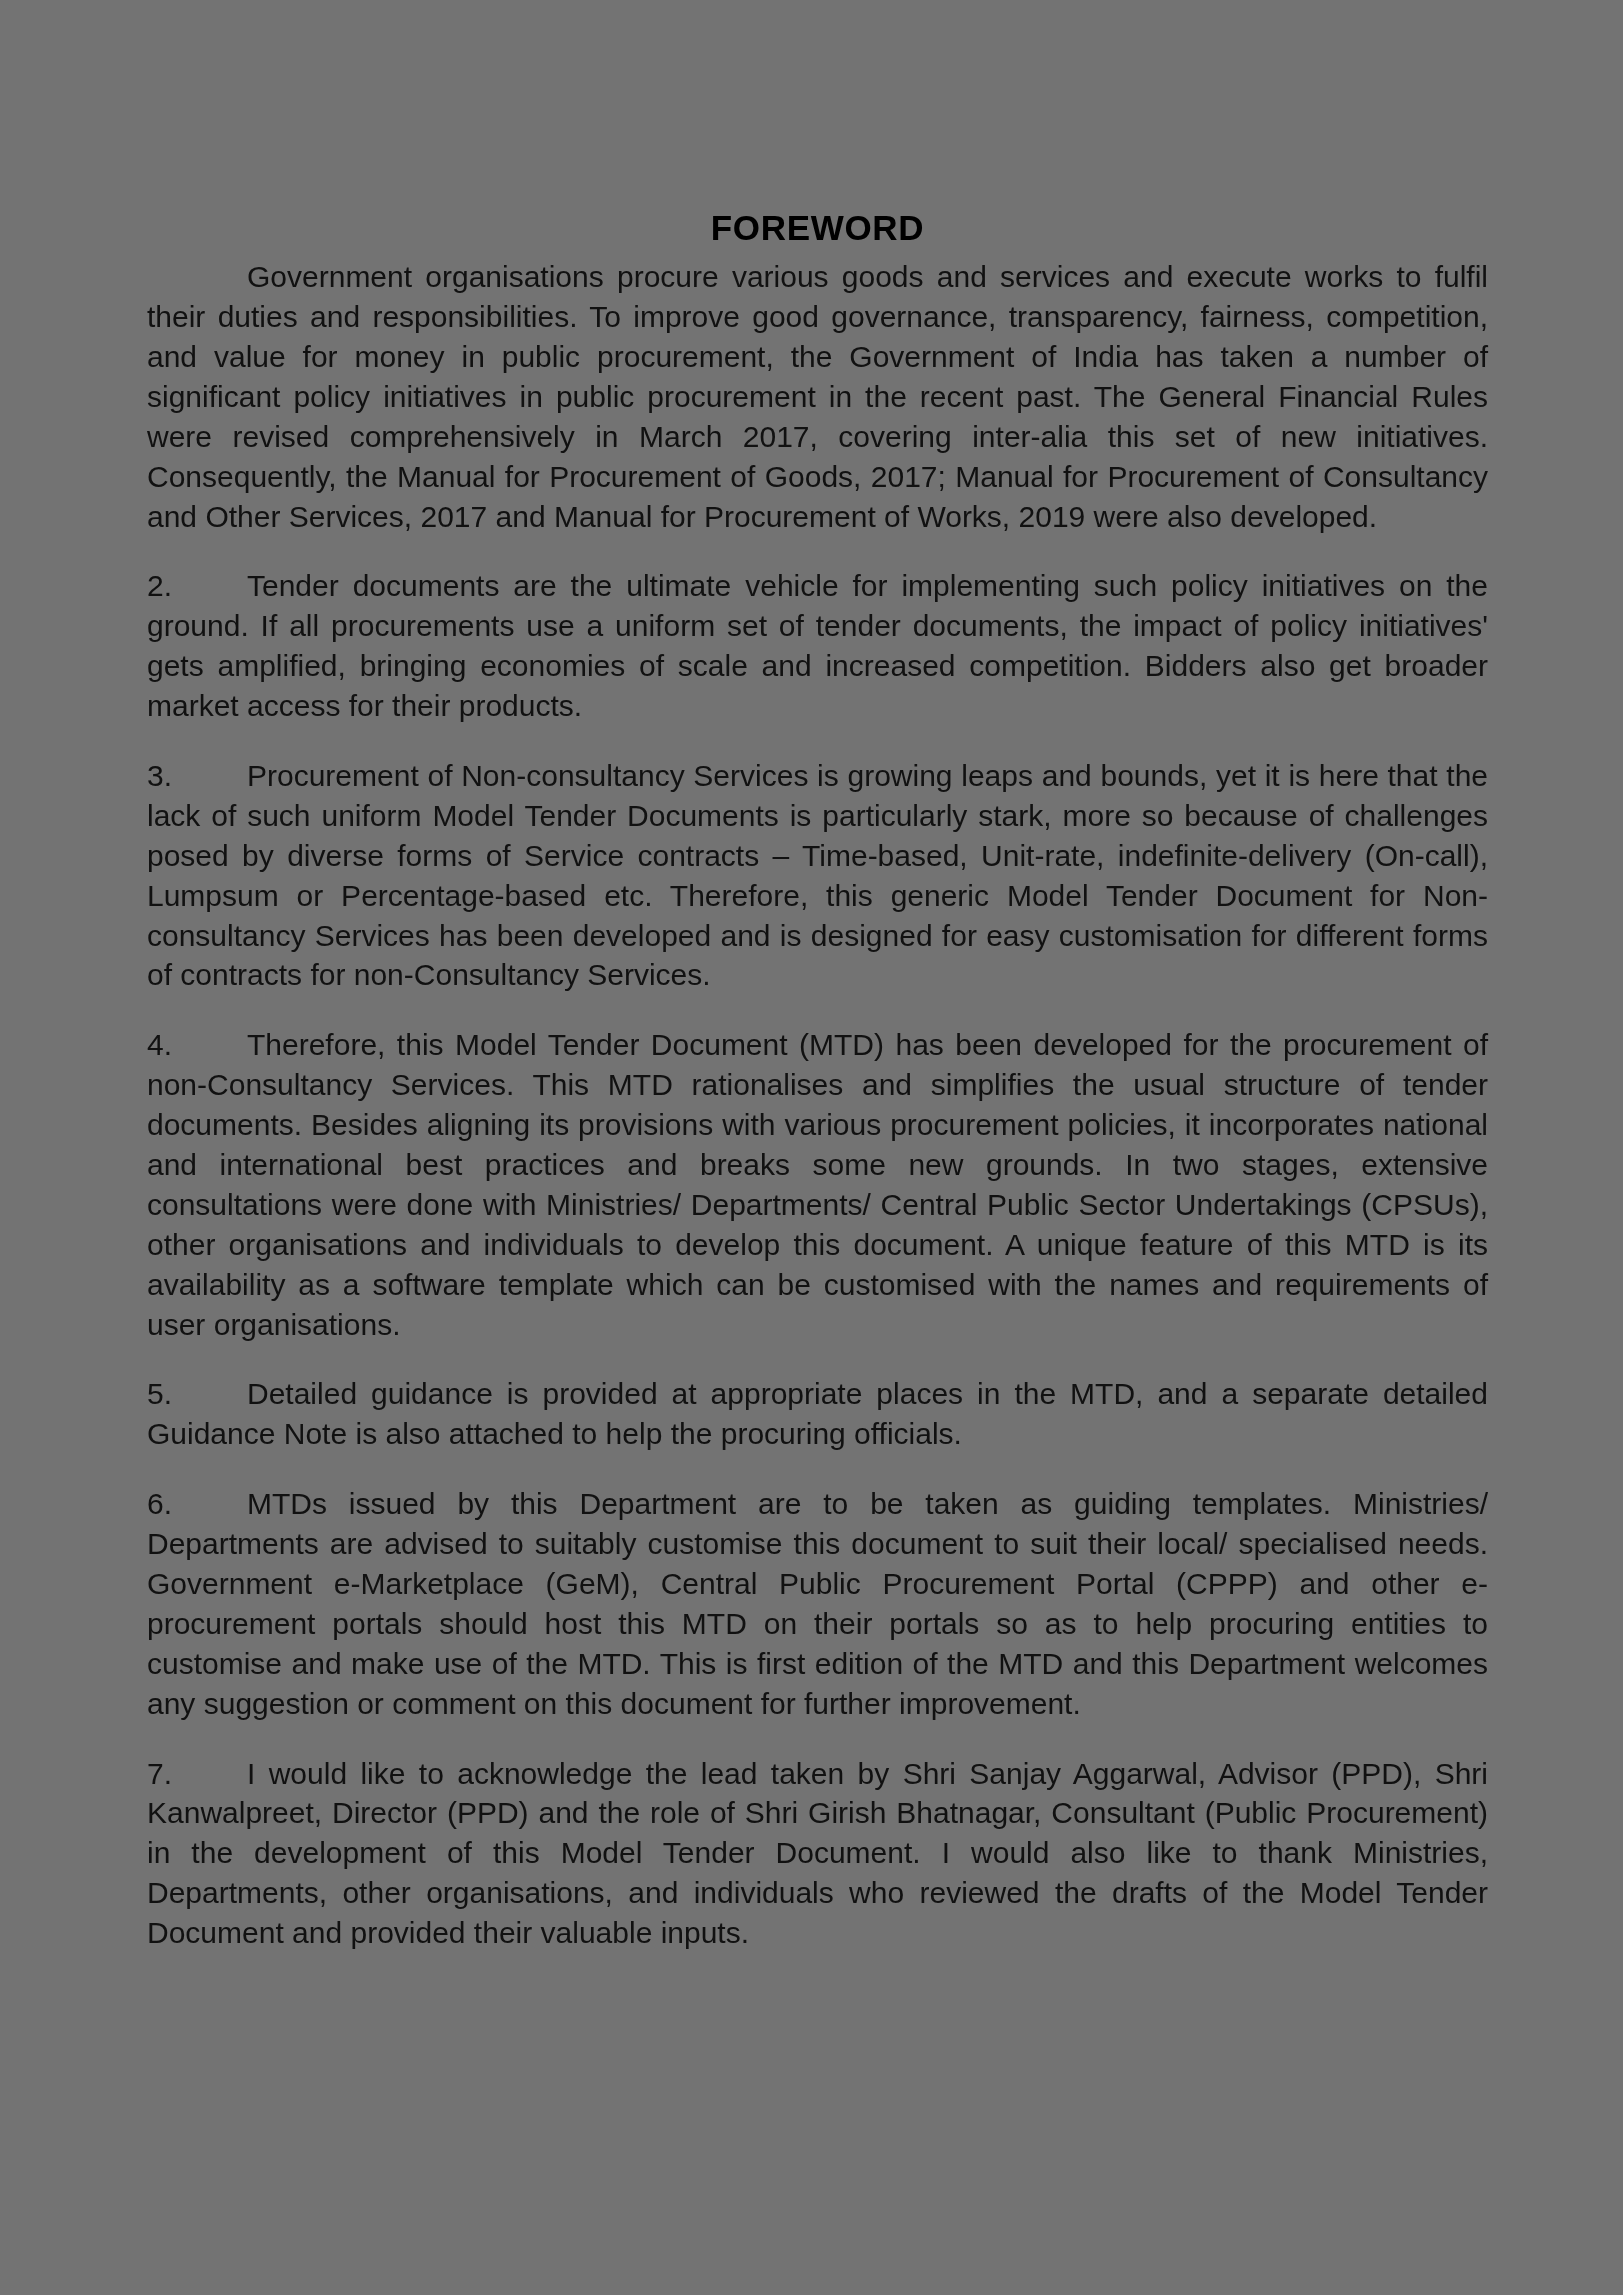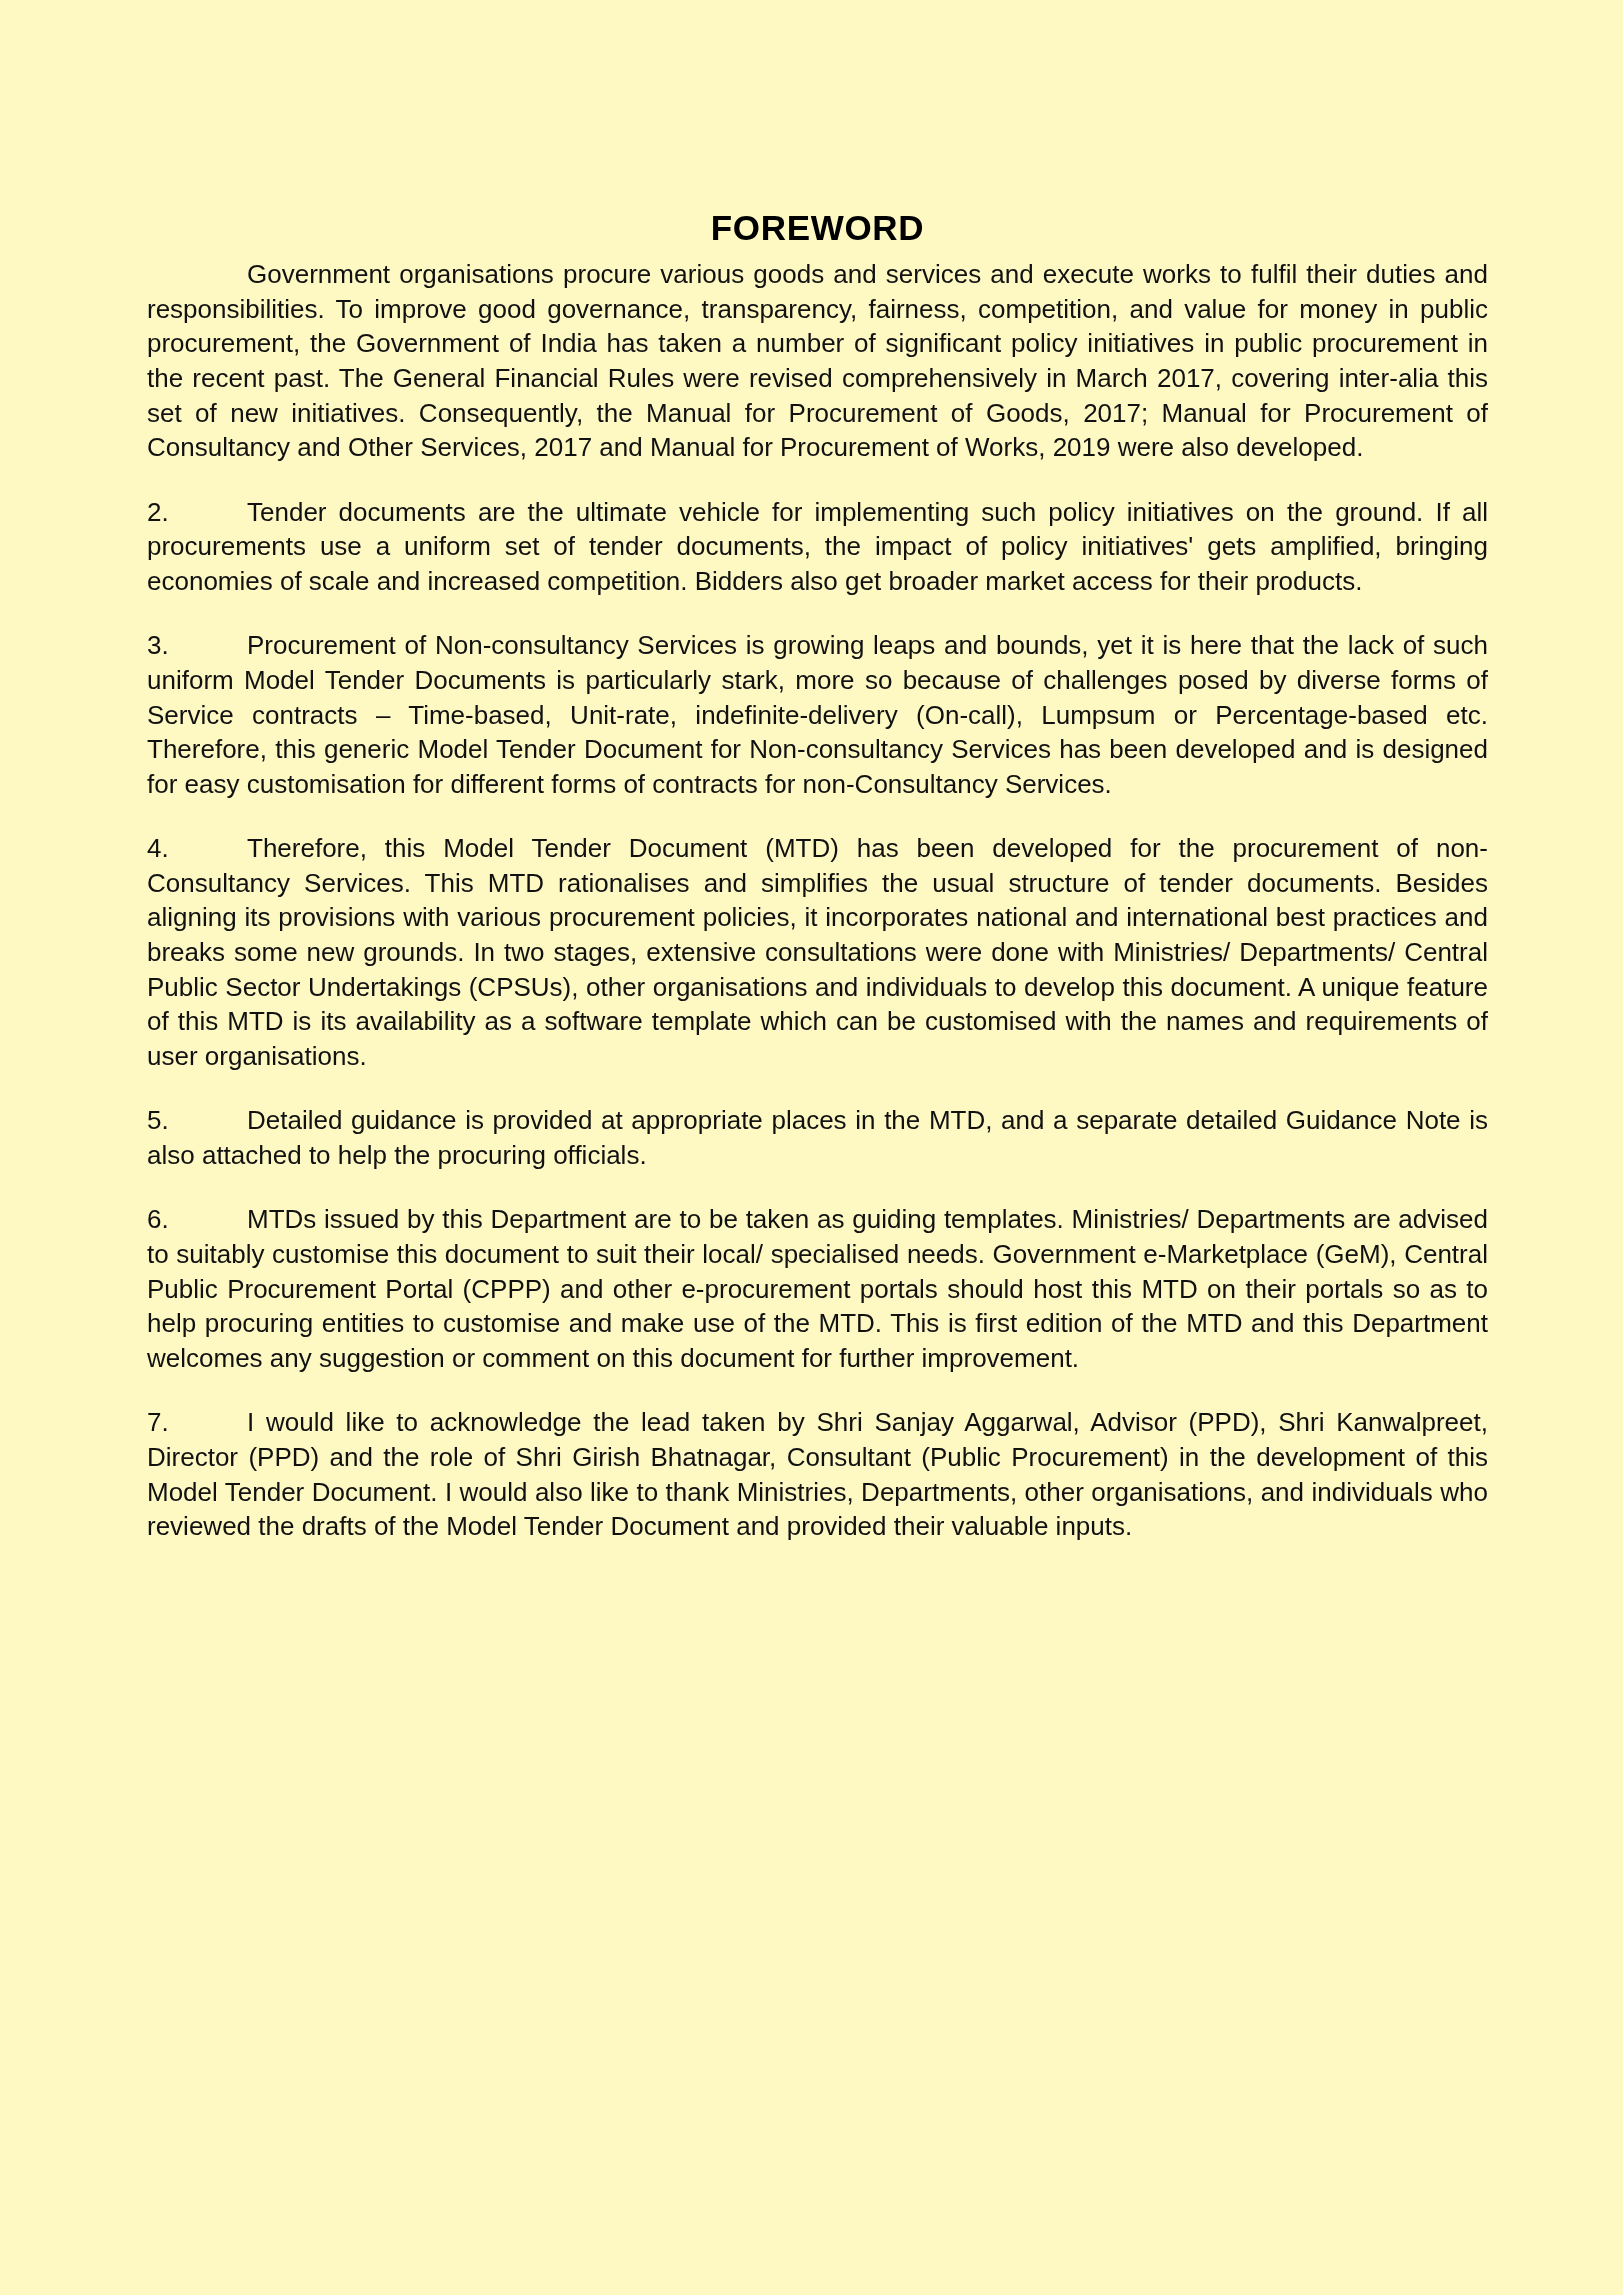--- a/index.html
+++ b/index.html
@@ -11,32 +11,32 @@
   body {
     width: 1623px;
     min-height: 2295px;
     font-family: "Liberation Sans", sans-serif;
     color: #111111;
   }
   .page {
     width: 1623px;
     min-height: 2295px;
     padding: 208px 135px 65px 147px;
-    background: #fef9c3;
+    background: #737373;
   }
   .doc-title {
     text-align: center;
     font-size: 35px;
     font-weight: bold;
     letter-spacing: 0.7px;
     margin: 0 0 9.2px 0;
     color: #000000;
   }
   p.para {
-    font-size: 26px;
+    font-size: 30px;
     line-height: 1.33;
     text-align: justify;
     margin: 0 0 30px 0;
   }
   p.para:last-child {
     margin-bottom: 4px;
   }
   .tab {
     display: inline-block;
     width: 100px;

